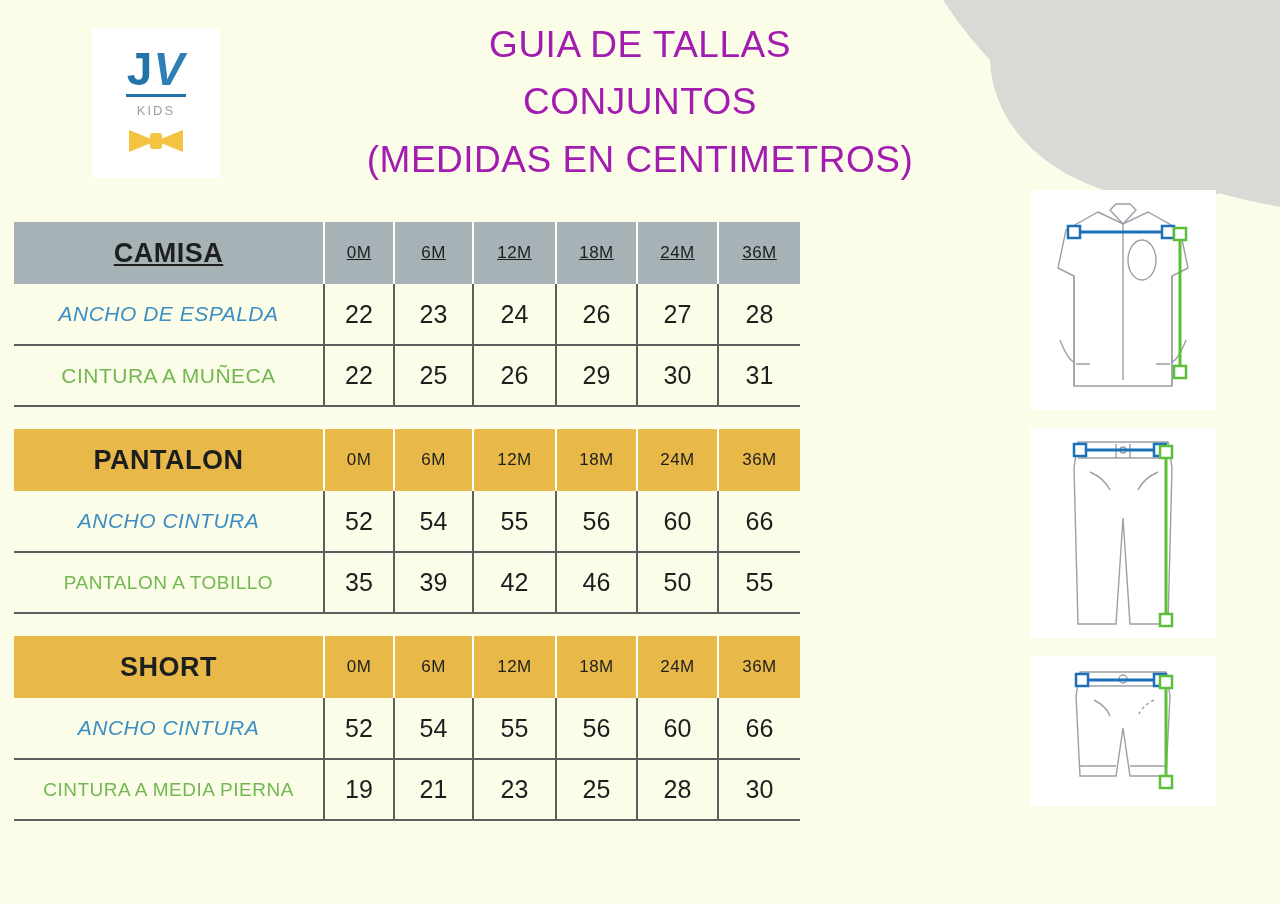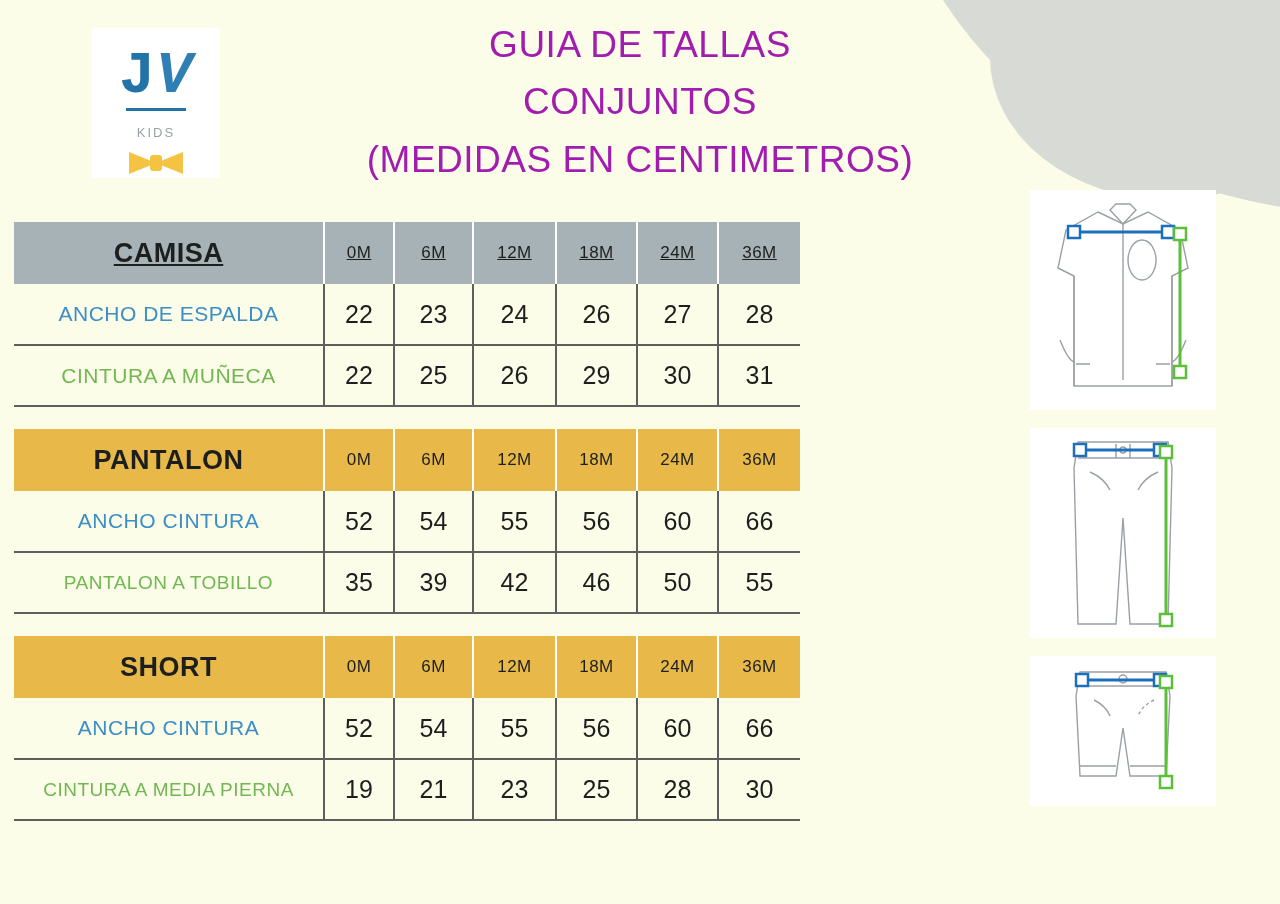--- a/index.html
+++ b/index.html
@@ -37,38 +37,38 @@
   .logo-box {
     position: absolute;
     left: 92px; top: 28px;
     width: 128px; height: 150px;
     background: #ffffff;
     display: flex; flex-direction: column;
     align-items: center; justify-content: flex-start;
     padding-top: 18px;
   }
   .logo-jv {
-    font-family: Liberation Mono, monospace;
-    font-size: 60px;
+    font-family: Liberation Sans, sans-serif;
+    font-size: 46px;
     color: #2273a8;
     font-weight: 700;
     line-height: 1;
     letter-spacing: 1px;
   }
   .logo-jv .v { color: #2f7fb5; font-style: italic; }
   .logo-underline {
     width: 60px; height: 3px;
     background: #2273a8;
     margin-top: 2px;
   }
   .logo-kids {
     font-size: 13px;
     color: #9aa0a6;
     letter-spacing: 2px;
-    margin-top: 14px;
+    margin-top: 6px;
   }
   .bowtie {
     margin-top: 10px;
     width: 54px; height: 26px;
     position: relative;
   }
   .bowtie .left, .bowtie .right {
     position: absolute; top: 0;
     width: 24px; height: 26px;
     background: #f5c342;
@@ -126,21 +126,21 @@
   .hdr-grey .hdr-name, .hdr-grey .hdr-cell { background: #a6b2b6; text-decoration: underline; }
   .hdr-gold .hdr-name, .hdr-gold .hdr-cell { background: #e8b949; }
 
   .row-label {
     height: 61px;
     text-align: center;
     font-size: 21px;
     letter-spacing: 0.5px;
     border-bottom: 2px solid #5d5f5e;
   }
-  .row-label.blue  { color: #3c8ec4; }
+  .row-label.blue  { color: #3c8ec4; font-style: italic; }
   .row-label.green { color: #72b752; }
   .row-label.small { font-size: 19px; }
   .val-cell {
     height: 61px;
     text-align: center;
     font-size: 25px;
     color: #1d1f1e;
     border-bottom: 2px solid #5d5f5e;
     border-left: 2px solid #5d5f5e;
   }

